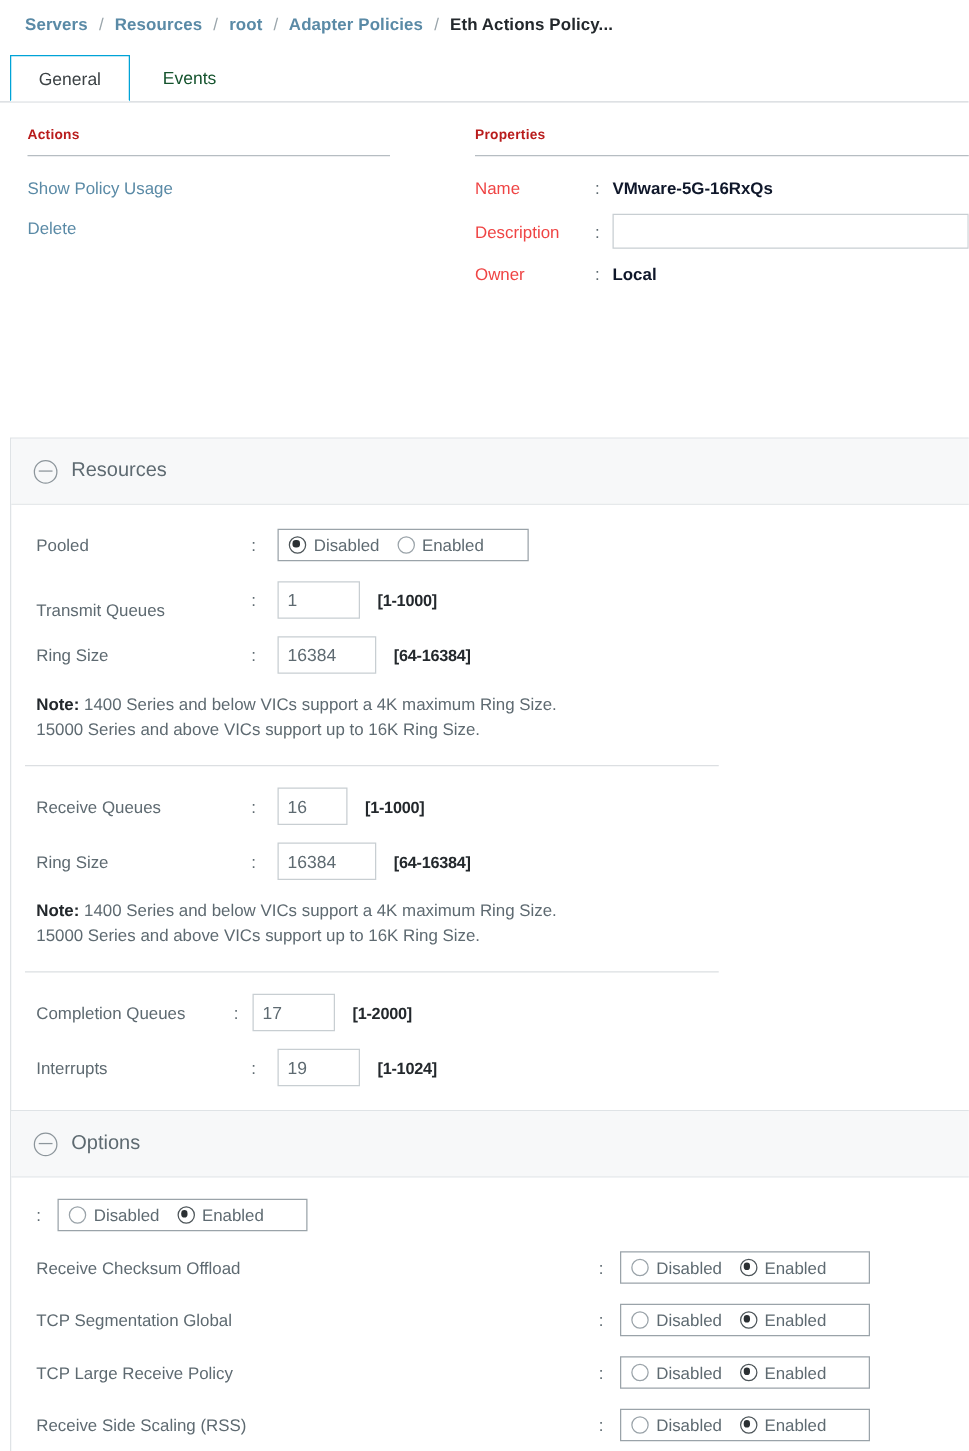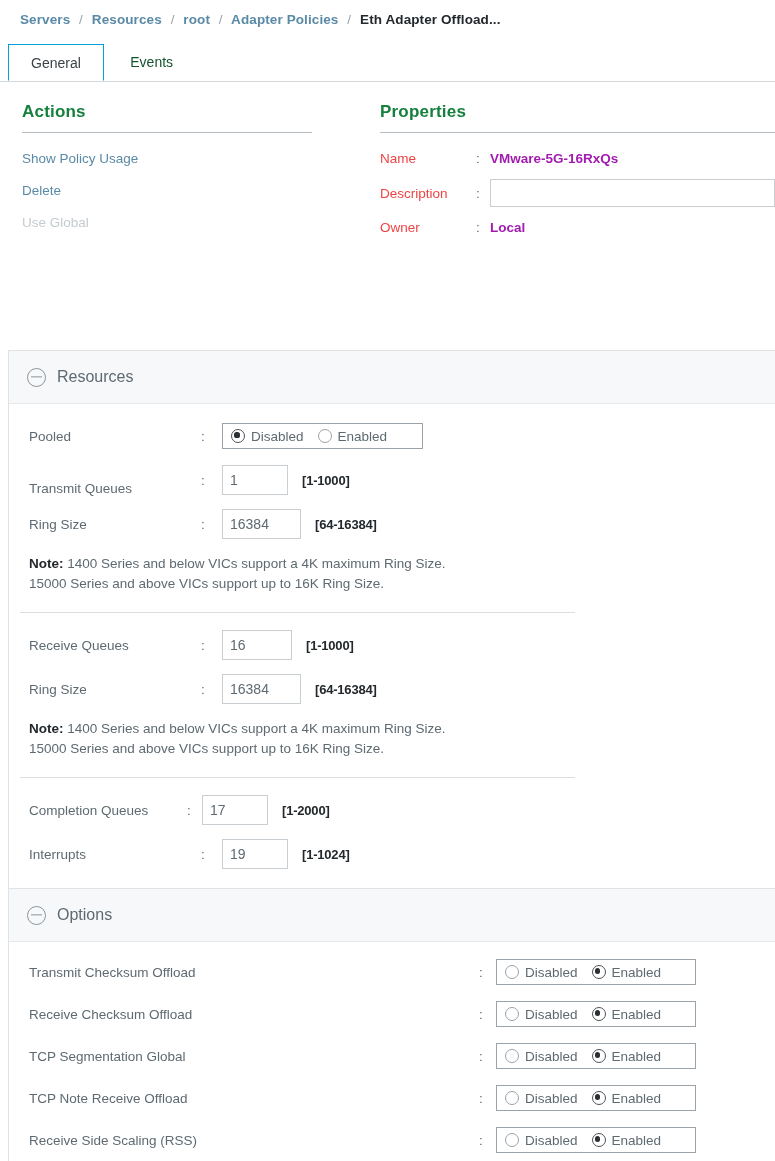--- a/index.html
+++ b/index.html
@@ -71,23 +71,23 @@
 
   
   .topgrid {
     position: relative;
     height: 200px;
   }
   .col-actions { position: absolute; left: 22px; top: 20px; width: 290px; }
   .col-props   { position: absolute; left: 380px; top: 20px; right: 0; }
 
   .colhead {
-    font-size: 17px;
+    font-size: 11px;
     font-weight: bold;
-    color: #15803d;
+    color: #b91c1c;
     padding-bottom: 10px;
     letter-spacing: .2px;
   }
   .colrule {
     border-bottom: 1px solid #b6bdc2;
     margin-bottom: 18px;
   }
   .col-props .colrule { margin-right: -20px; }
 
   .action-link {
@@ -113,21 +113,21 @@
     color: #ef4444;
     flex: none;
   }
   .prop-colon {
     width: 14px;
     color: #5e6a71;
     flex: none;
   }
   .prop-value {
     font-weight: bold;
-    color: #a21caf;
+    color: #0f172a;
   }
   .prop-input {
     height: 28px;
     width: 400px;
     border: 1px solid #c8ced2;
     background: #fff;
     box-sizing: border-box;
     font-family: "Liberation Sans", sans-serif;
     font-size: 13.5px;
     color: #3c4245;
@@ -281,36 +281,35 @@
 
 <div class="breadcrumb">
   <span class="crumb">Servers</span>
   <span class="sep">/</span>
   <span class="crumb">Resources</span>
   <span class="sep">/</span>
   <span class="crumb">root</span>
   <span class="sep">/</span>
   <span class="crumb">Adapter Policies</span>
   <span class="sep">/</span>
-  <span class="crumb last">Eth Adapter Offload...</span>
+  <span class="crumb last">Eth Actions Policy...</span>
 </div>
 
 <div class="tabbar">
   <div class="tab first active">General</div>
   <div class="tab">Events</div>
 </div>
 
 <div class="topgrid">
 
   <div class="col-actions">
     <div class="colhead">Actions</div>
     <div class="colrule"></div>
     <span class="action-link">Show Policy Usage</span>
     <span class="action-link">Delete</span>
-    <span class="action-link disabled">Use Global</span>
   </div>
 
   <div class="col-props">
     <div class="colhead">Properties</div>
     <div class="colrule"></div>
 
     <div class="prop-row">
       <span class="prop-label">Name</span>
       <span class="prop-colon">:</span>
       <span class="prop-value">VMware-5G-16RxQs</span>
@@ -374,21 +373,21 @@
         <span>15000 Series and above VICs support up to 16K Ring Size.</span>
       </div>
     </div>
 
     <div class="subdiv"></div>
 
     <div class="subgroup">
       <div class="frow">
         <span class="flabel" style="width:172px;">Receive Queues</span>
         <span class="fcolon" style="width:21px;">:</span>
-        <input class="num-input" style="width: 70px;" type="text" value="16">
+        <input class="num-input" style="width: 56px;" type="text" value="16">
         <span class="fhint">[1-1000]</span>
       </div>
 
       <div class="frow">
         <span class="flabel" style="width:172px;">Ring Size</span>
         <span class="fcolon" style="width:21px;">:</span>
         <input class="num-input" style="width: 79px;" type="text" value="16384">
         <span class="fhint">[64-16384]</span>
       </div>
 
@@ -421,21 +420,20 @@
 
 <div class="panel" style="top:888px;">
   <div class="panel-head">
     <span class="collapse-icon"></span>
     <span>Options</span>
   </div>
 
   <div class="panel-body" style="padding-top:14px;">
 
     <div class="orow">
-      <span class="olabel">Transmit Checksum Offload</span>
       <span class="ocolon">:</span>
       <span class="radio-box" style="width:200px;">
         <span class="radio-opt">
           <span class="radio-dot"></span>
           <span>Disabled</span>
         </span>
         <span class="radio-opt on">
           <span class="radio-dot"></span>
           <span>Enabled</span>
         </span>
@@ -466,21 +464,21 @@
           <span>Disabled</span>
         </span>
         <span class="radio-opt on">
           <span class="radio-dot"></span>
           <span>Enabled</span>
         </span>
       </span>
     </div>
 
     <div class="orow">
-      <span class="olabel">TCP Note Receive Offload</span>
+      <span class="olabel">TCP Large Receive Policy</span>
       <span class="ocolon">:</span>
       <span class="radio-box" style="width:200px;">
         <span class="radio-opt">
           <span class="radio-dot"></span>
           <span>Disabled</span>
         </span>
         <span class="radio-opt on">
           <span class="radio-dot"></span>
           <span>Enabled</span>
         </span>

